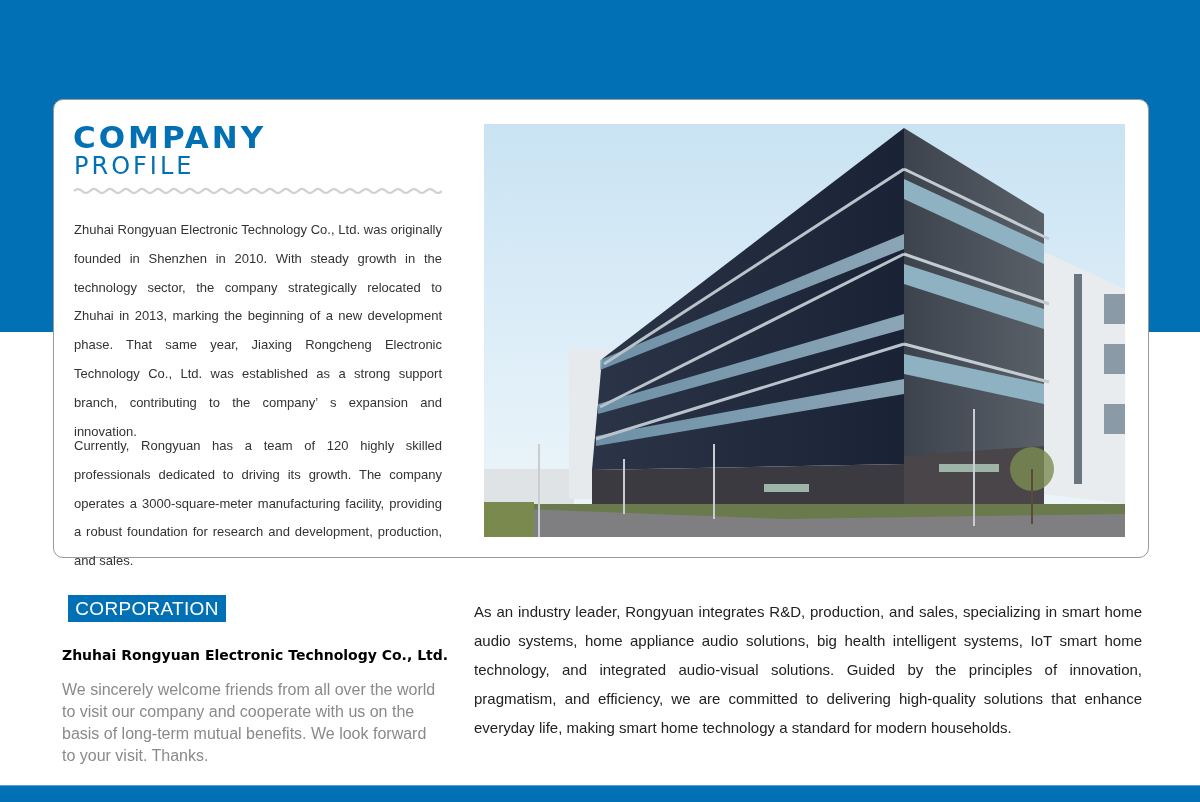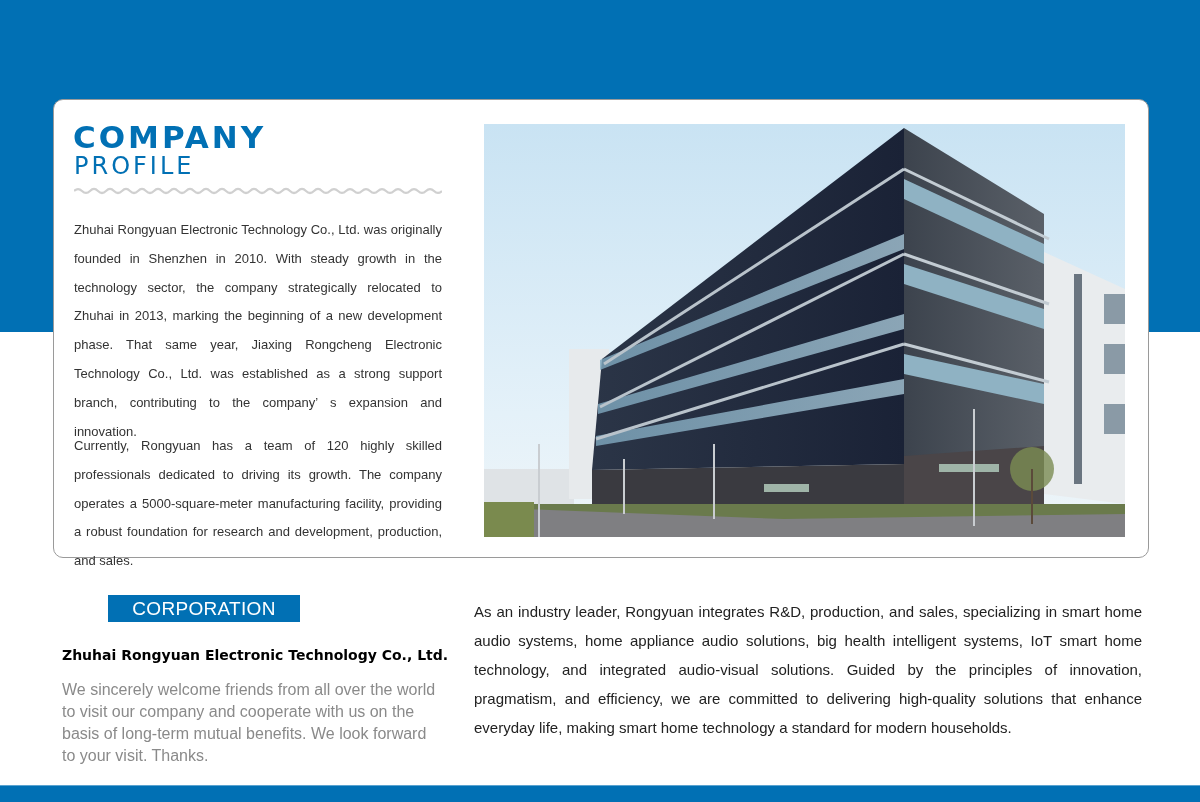--- a/index.html
+++ b/index.html
@@ -34,24 +34,24 @@
   }
   .profile-text.p1 { top: 216px; }
   .profile-text.p2 { top: 432px; }
 
   .building-photo {
     position: absolute; left: 484px; top: 124px; width: 641px; height: 413px;
     overflow: hidden; background: linear-gradient(180deg, #cfe6f4 0%, #e3f0f8 60%, #eef5f9 100%);
   }
 
   .corp-label {
-    position: absolute; left: 68px; top: 595px; width: 192px; height: 27px;
+    position: absolute; left: 68px; top: 595px; width: 158px; height: 27px;
     background: #0170b4; color: #ffffff;
     font-family: "Liberation Sans", sans-serif; font-size: 19px;
-    line-height: 27px; text-align: center; letter-spacing: 0.3px; margin-left: 40px;
+    line-height: 27px; text-align: center; letter-spacing: 0.3px;
   }
   .corp-name {
     position: absolute; left: 62px; top: 645px;
     font-family: "DejaVu Sans", sans-serif; font-weight: bold;
     font-size: 14px; color: #000000; line-height: 20px;
   }
   .corp-welcome {
     position: absolute; left: 62px; top: 679px; width: 380px;
     font-family: "Liberation Sans", sans-serif;
     font-size: 16px; color: #8a8a8a; line-height: 22px;
@@ -71,21 +71,21 @@
 <div class="card"></div>
 
 <div class="title-main">COMPANY</div>
 <div class="title-sub">PROFILE</div>
 
 <svg class="wave-divider" viewBox="0 0 368 10" preserveAspectRatio="none">
   <path d="M0 5 Q 4 1 8 5 T 16 5 T 24 5 T 32 5 T 40 5 T 48 5 T 56 5 T 64 5 T 72 5 T 80 5 T 88 5 T 96 5 T 104 5 T 112 5 T 120 5 T 128 5 T 136 5 T 144 5 T 152 5 T 160 5 T 168 5 T 176 5 T 184 5 T 192 5 T 200 5 T 208 5 T 216 5 T 224 5 T 232 5 T 240 5 T 248 5 T 256 5 T 264 5 T 272 5 T 280 5 T 288 5 T 296 5 T 304 5 T 312 5 T 320 5 T 328 5 T 336 5 T 344 5 T 352 5 T 360 5 T 368 5" stroke="#d0d0d0" stroke-width="2.2" fill="none"></path>
 </svg>
 
 <p class="profile-text p1">Zhuhai Rongyuan Electronic Technology Co., Ltd. was originally founded in Shenzhen in 2010. With steady growth in the technology sector, the company strategically relocated to Zhuhai in 2013, marking the beginning of a new development phase. That same year, Jiaxing Rongcheng Electronic Technology Co., Ltd. was established as a strong support branch, contributing to the company’ s expansion and innovation.</p>
-<p class="profile-text p2">Currently, Rongyuan has a team of 120 highly skilled professionals dedicated to driving its growth. The company operates a 5000-square-meter manufacturing facility, providing a robust foundation for research and development, production, and sales.</p>
+<p class="profile-text p2">Currently, Rongyuan has a team of 120 highly skilled professionals dedicated to driving its growth. The company operates a 3000-square-meter manufacturing facility, providing a robust foundation for research and development, production, and sales.</p>
 
 <div class="building-photo">
   <svg width="641" height="413" viewBox="0 0 641 413">
     <defs>
       <linearGradient id="sky" x1="0" y1="0" x2="0" y2="1">
         <stop offset="0" stop-color="#c9e3f3"></stop>
         <stop offset="0.7" stop-color="#e4f1f9"></stop>
         <stop offset="1" stop-color="#eef5f8"></stop>
       </linearGradient>
       <linearGradient id="leftFace" x1="0" y1="0" x2="1" y2="0">

